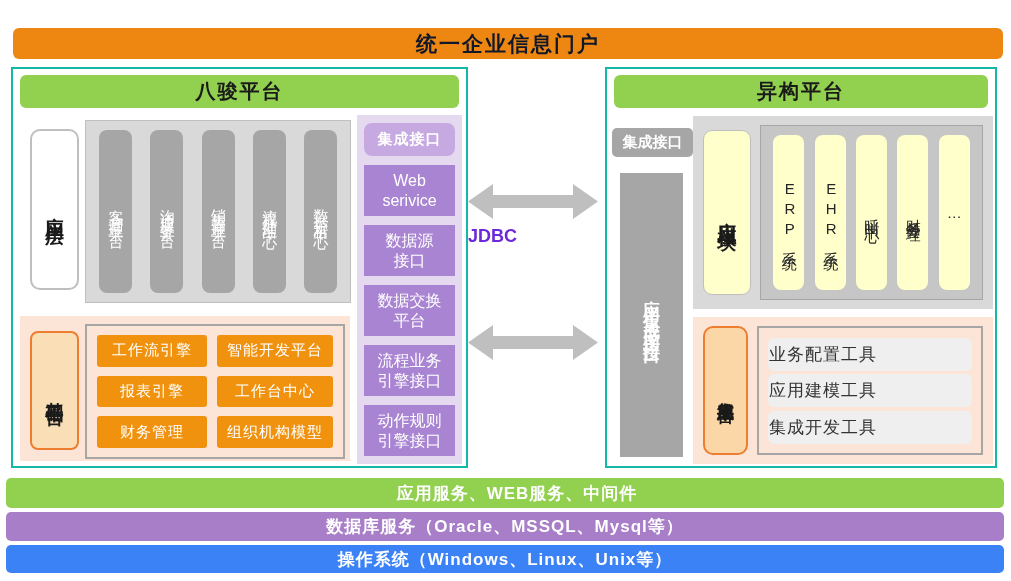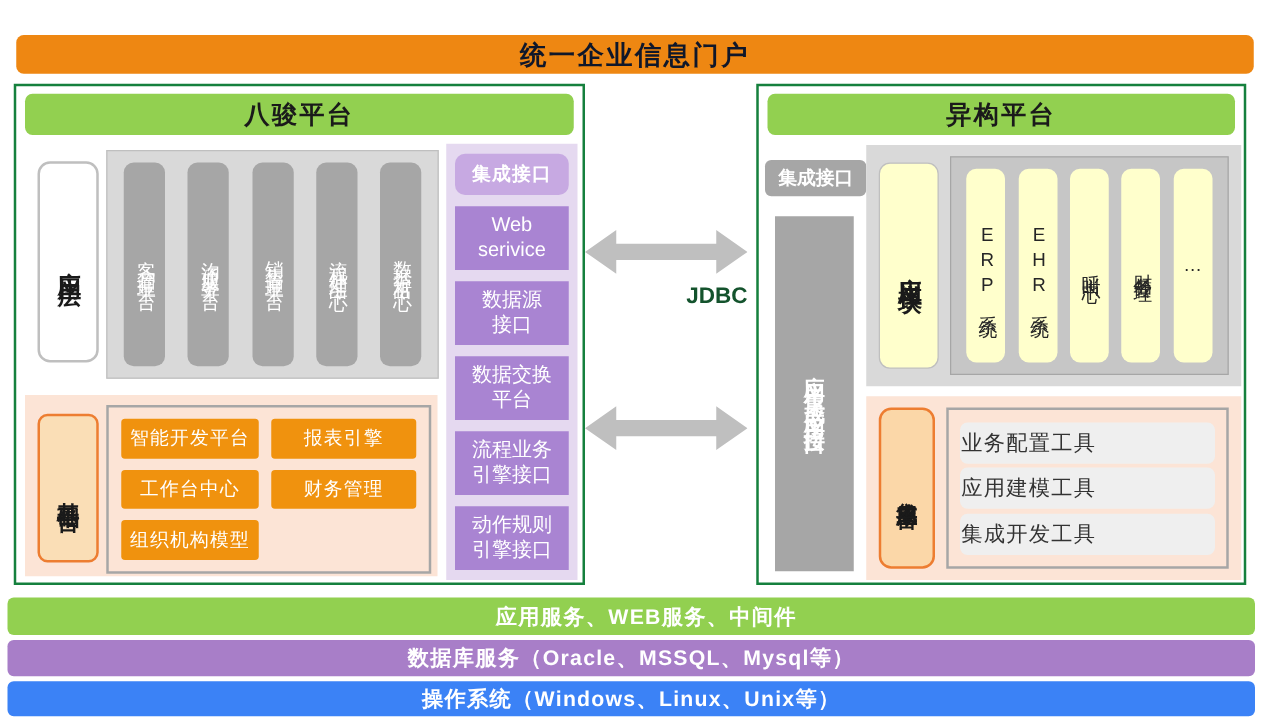--- a/index.html
+++ b/index.html
@@ -5,21 +5,21 @@
   * { margin:0; padding:0; box-sizing:border-box; }
   body { background:#fff; font-family:"Liberation Sans","DejaVu Sans",sans-serif; }
   .stage { position:relative; width:1011px; height:581px; background:#fff; overflow:hidden; }
 
   
   .banner { position:absolute; left:13px; top:28px; width:990px; height:31px;
     background:#EE8712; border-radius:6px; color:#0f172a; font-weight:bold; font-size:21px;
     display:flex; align-items:center; justify-content:center; letter-spacing:2px; }
 
   
-  .panel { position:absolute; top:67px; height:401px; border:2px solid #15803d; background:#fff; }
+  .panel { position:absolute; top:67px; height:401px; border:2px solid #14b8a6; background:#fff; }
   .panel-left  { left:11px;  width:457px; }
   .panel-right { left:605px; width:392px; }
   .panel-header { position:absolute; left:7px; right:7px; top:6px; height:33px;
     background:#92D050; border-radius:6px; display:flex; align-items:center; justify-content:center;
     font-weight:bold; font-size:20px; color:#1a1a1a; letter-spacing:2px; }
 
   .vtext { writing-mode:vertical-rl; text-orientation:upright; }
 
   
   .app-label { position:absolute; left:17px; top:60px; width:49px; height:161px;
@@ -52,22 +52,22 @@
     background:#E5D9F0; display:flex; flex-direction:column; gap:9px; padding:8px 7px; }
   .iface-header { height:33px; flex:none; background:#C7A9E2; border-radius:8px; color:#fff;
     font-weight:bold; font-size:15px; display:flex; align-items:center; justify-content:center;
     letter-spacing:1px; }
   .iface-item { flex:1; background:#A984D2; color:#fff; font-size:16px; line-height:1.2;
     display:flex; align-items:center; justify-content:center; text-align:center;
     white-space:pre-line; }
 
   
   .h-arrow { position:absolute; left:468px; width:130px; height:39px; }
-  .arrow-label { position:absolute; left:468px; width:130px; text-align:right;
-    font-weight:bold; font-size:18px; color:#14532d; }
+  .arrow-label { position:absolute; left:468px; width:130px; text-align:left;
+    font-weight:bold; font-size:18px; color:#6d28d9; }
 
   
   .ri-pill { position:absolute; left:5px; top:59px; width:81px; height:29px;
     background:#A6A6A6; border-radius:5px; color:#fff; font-weight:bold; font-size:15px;
     display:flex; align-items:center; justify-content:center; }
   .ri-bar { position:absolute; left:13px; top:104px; width:63px; height:284px;
     background:#A6A6A6; color:#fff; display:flex; align-items:center; justify-content:center;
     font-weight:bold; font-size:17px; }
   .ri-bar .vtext { letter-spacing:7px; }
   .module-area { position:absolute; left:86px; top:47px; width:300px; height:193px;
@@ -135,20 +135,21 @@
       <div class="app-pill">
         <span class="vtext">数据分析中心</span>
       </div>
     </div>
 
     <div class="base-section">
       <div class="base-label">
         <span class="vtext">基础平台</span>
       </div>
       <div class="base-grid">
+        <div class="base-btn">工作流引擎</div>
         <div class="base-btn">智能开发平台</div>
         <div class="base-btn">报表引擎</div>
         <div class="base-btn">工作台中心</div>
         <div class="base-btn">财务管理</div>
         <div class="base-btn">组织机构模型</div>
       </div>
     </div>
 
     <div class="iface-col">
       <div class="iface-header">集成接口</div>

